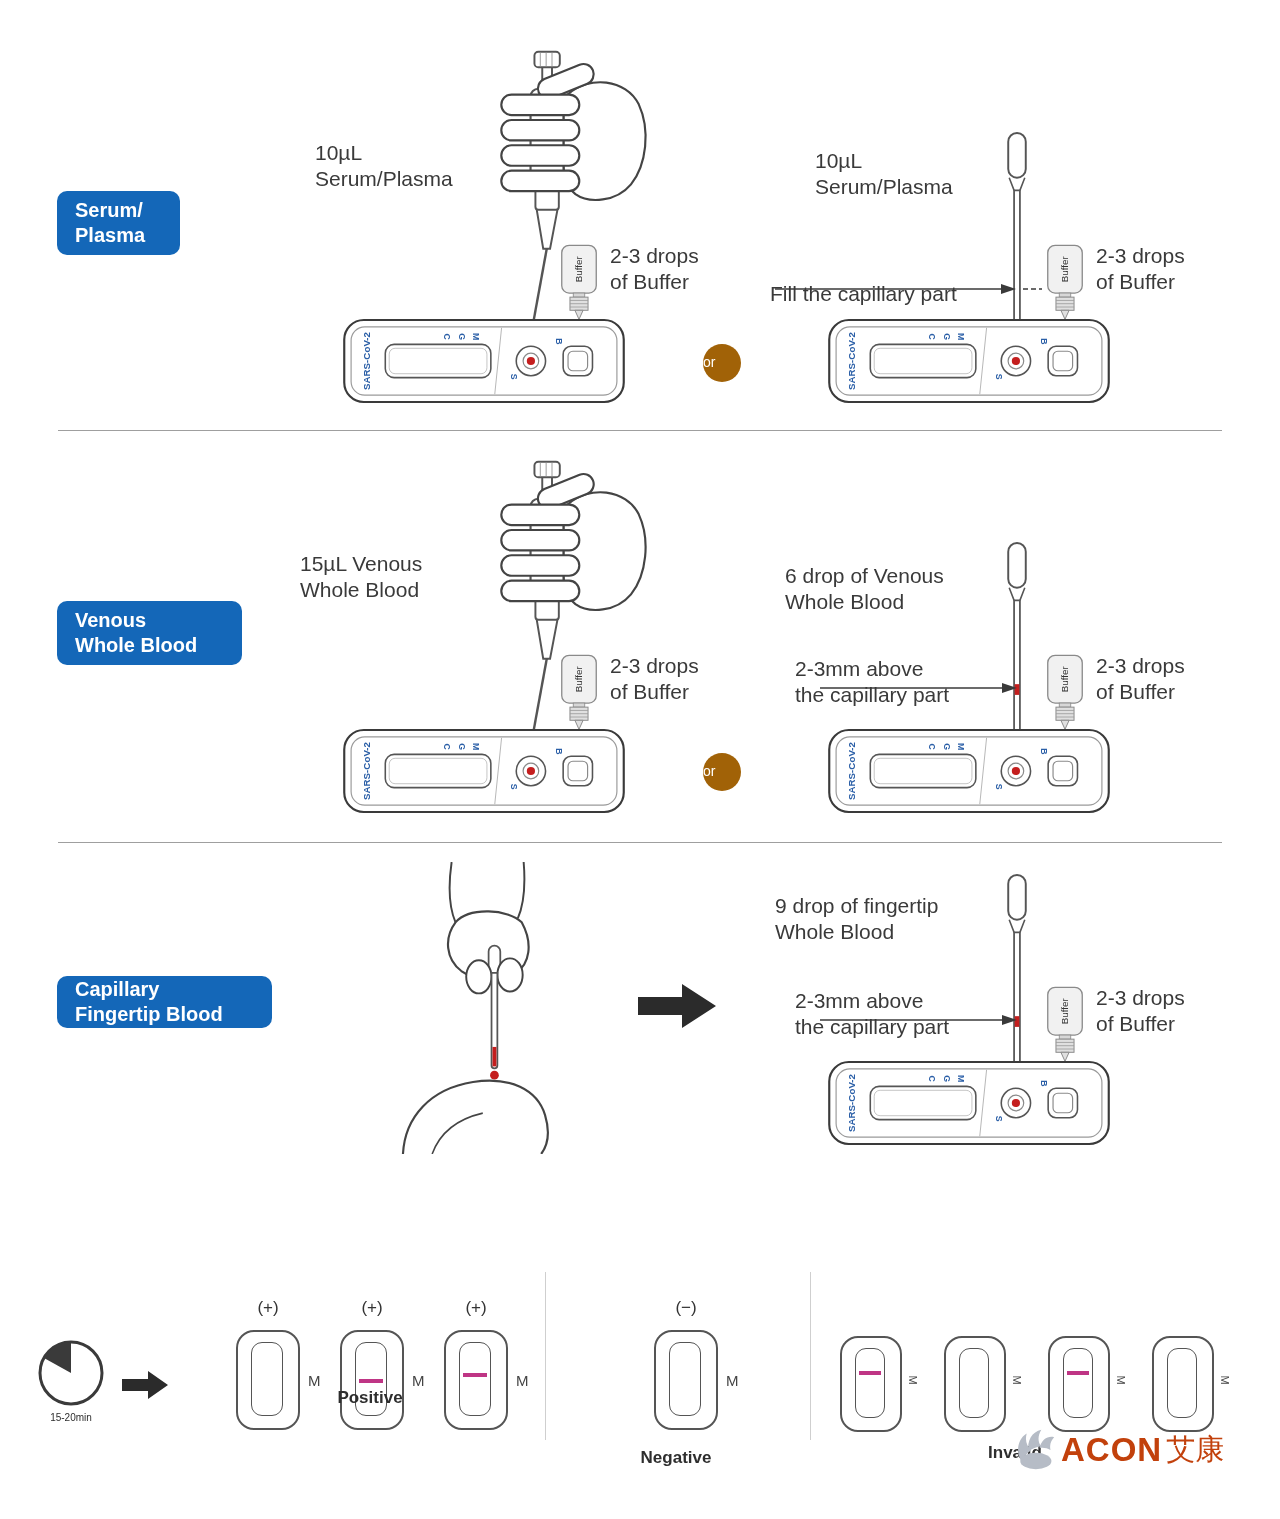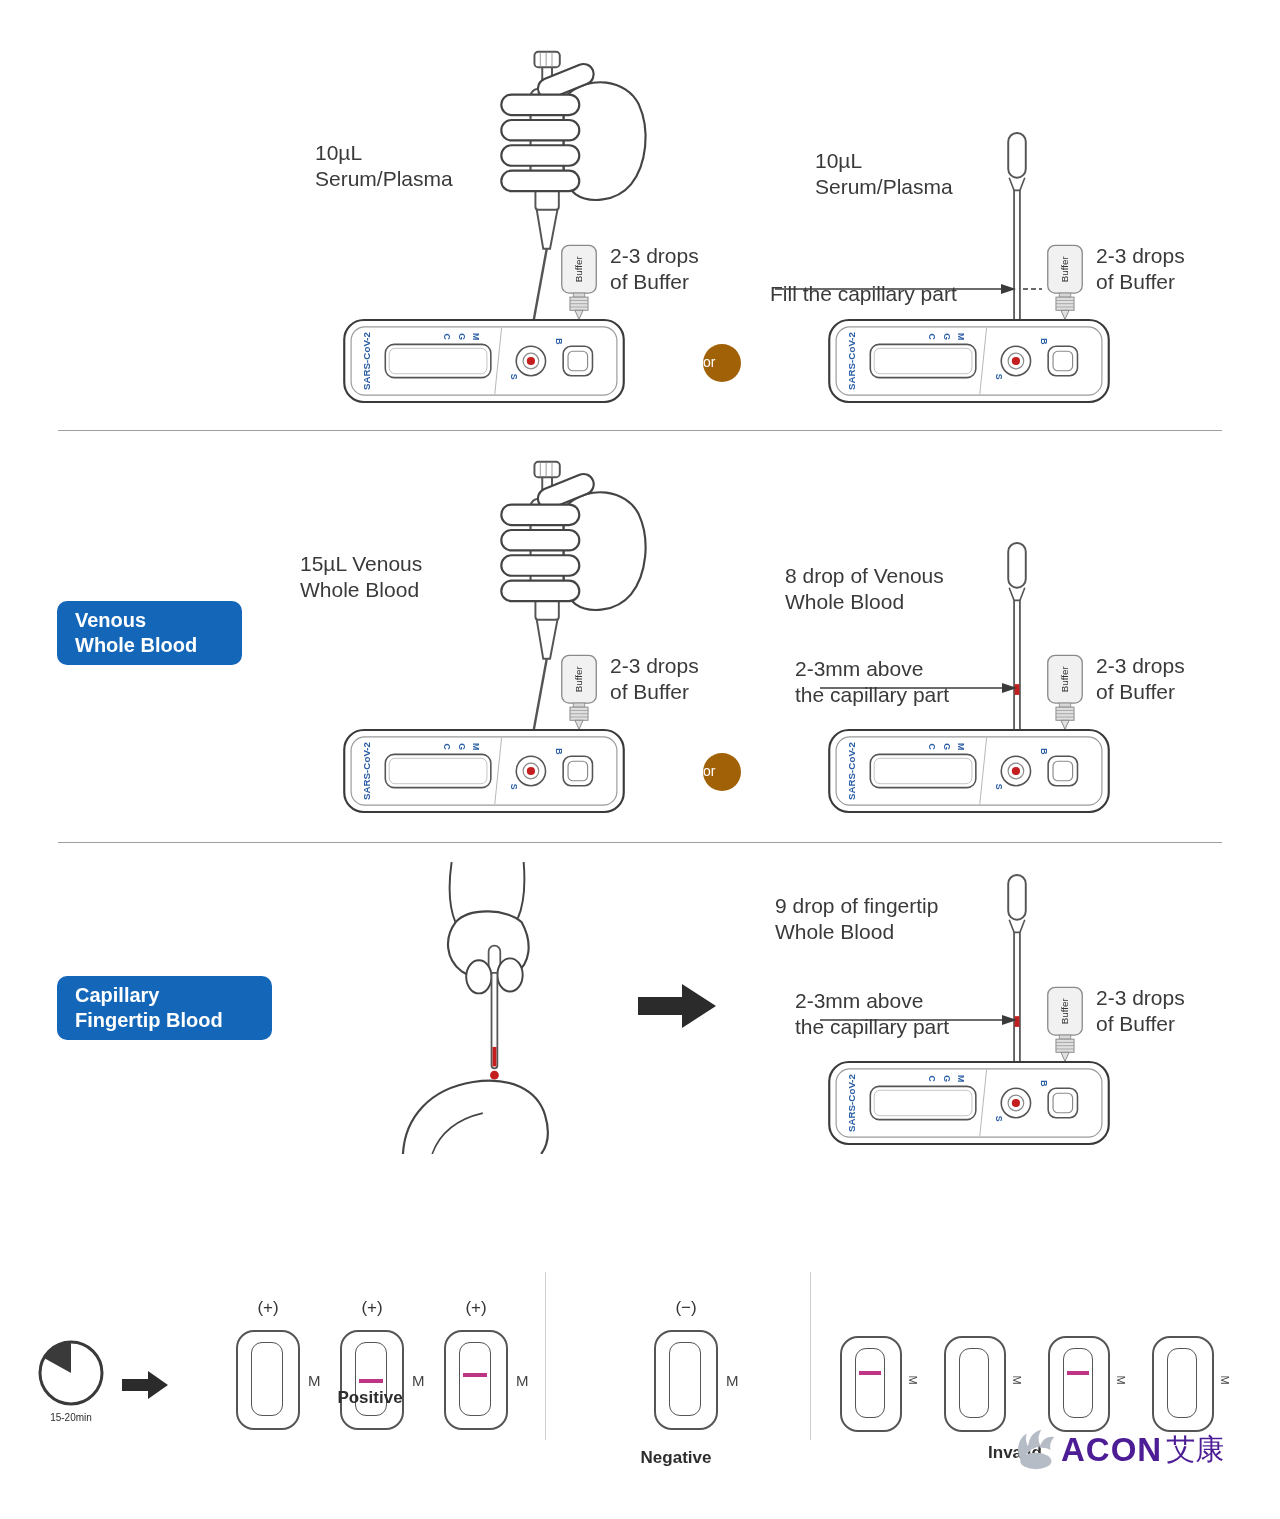--- a/index.html
+++ b/index.html
@@ -24,21 +24,21 @@
                    border-radius:18px;background:#fff;}
   .result-window{position:absolute;left:13px;top:10px;width:30px;height:72px;border:1.5px solid #555;
                  border-radius:11px;}
   .result-m{position:absolute;left:72px;top:74px;font-size:15px;color:#444;}
   .result-unit.small .result-cassette{top:0;width:58px;height:92px;}
   .result-unit.small .result-window{left:13px;top:10px;width:28px;height:68px;}
   .result-unit.small .result-m{left:68px;top:38px;font-size:11px;transform:rotate(90deg);}
   .test-line{position:absolute;left:3px;right:3px;height:4px;background:#bf3585;}
   .result-label{position:absolute;font-weight:bold;font-size:17px;color:#2e2e2e;text-align:center;}
   .timer-label{position:absolute;font-size:10px;color:#2e2e2e;text-align:center;}
-  .watermark{position:absolute;display:flex;align-items:center;color:#4c1d95;z-index:5;}
+  .watermark{position:absolute;display:flex;align-items:center;color:#c2410c;z-index:5;}
   .wm-brand{font-weight:bold;font-size:33px;letter-spacing:1px;margin-left:5px;}
   .wm-cn{font-size:29px;margin-left:4px;font-weight:normal;}
 </style>
 </head>
 <body>
 
 <div id="canvas">
 
   <svg width="0" height="0" style="position:absolute" aria-hidden="true">
     <defs>
@@ -110,20 +110,24 @@
         <ellipse cx="138" cy="116" rx="13" ry="17" fill="#fff" stroke="#444" stroke-width="2"></ellipse>
         <path d="M119,114 h6 v95 a3,3 0 0 1 -6,0 Z" fill="#fff" stroke="#555" stroke-width="1.8"></path>
         <rect x="120" y="190" width="4" height="20" fill="#c41e1e"></rect>
         <circle cx="122" cy="219" r="4.5" fill="#c41e1e"></circle>
         <path d="M28,300 C30,262 56,233 100,226 C138,220 166,234 174,260 C180,280 176,292 170,300" fill="#fff" stroke="#444" stroke-width="2.2"></path>
         <path d="M58,300 C66,278 84,264 110,258" fill="none" stroke="#444" stroke-width="1.6"></path>
       </g>
     </defs>
   </svg>
 
+  <div class="pill" style="left:57px;top:191px;width:123px;height:64px">
+    <div>Serum/</div>
+    <div>Plasma</div>
+  </div>
 
   <div class="ann center" style="left:315px;top:112px;width:180px">
     <div>10µL</div>
     <div>Serum/Plasma</div>
   </div>
 
   <svg class="abs" style="left:452px;top:40px;width:200px;height:312px" viewBox="0 0 200 320">
       <use href="#sym-pipette"></use>
     </svg>
 
@@ -199,21 +203,21 @@
     <div>of Buffer</div>
   </div>
 
   <svg class="abs" style="left:340px;top:728px;width:288px;height:86px" viewBox="0 0 290 88">
       <use href="#sym-cassette"></use>
     </svg>
 
   <div class="or-circle" style="left:703px;top:753px">or</div>
 
   <div class="ann center" style="left:785px;top:535px;width:200px">
-    <div>8 drop of Venous</div>
+    <div>6 drop of Venous</div>
     <div>Whole Blood</div>
   </div>
 
   <svg class="abs" style="left:995px;top:540px;width:44px;height:226px" viewBox="0 0 44 232">
       <use href="#sym-dropper-blood"></use>
     </svg>
 
   <div class="ann center" style="left:795px;top:628px;width:190px">
     <div>2-3mm above</div>
     <div>the capillary part</div>
@@ -232,21 +236,21 @@
     <div>2-3 drops</div>
     <div>of Buffer</div>
   </div>
 
   <svg class="abs" style="left:825px;top:728px;width:288px;height:86px" viewBox="0 0 290 88">
       <use href="#sym-cassette"></use>
     </svg>
 
   <div class="hdiv" style="left:58px;top:842px;width:1164px"></div>
 
-  <div class="pill" style="left:57px;top:976px;width:215px;height:64px">
+  <div class="pill" style="left:57px;top:976px;width:215px;height:52px">
     <div>Capillary</div>
     <div>Fingertip Blood</div>
   </div>
 
   <svg class="abs" style="left:375px;top:862px;width:235px;height:292px" viewBox="0 0 240 300">
       <use href="#sym-finger-tube"></use>
     </svg>
 
   <svg class="abs" style="left:638px;top:982px;width:80px;height:48px" viewBox="0 0 80 48">
     <polygon points="0,15 44,15 44,2 78,24 44,46 44,33 0,33" fill="#2b2b2b"></polygon>

